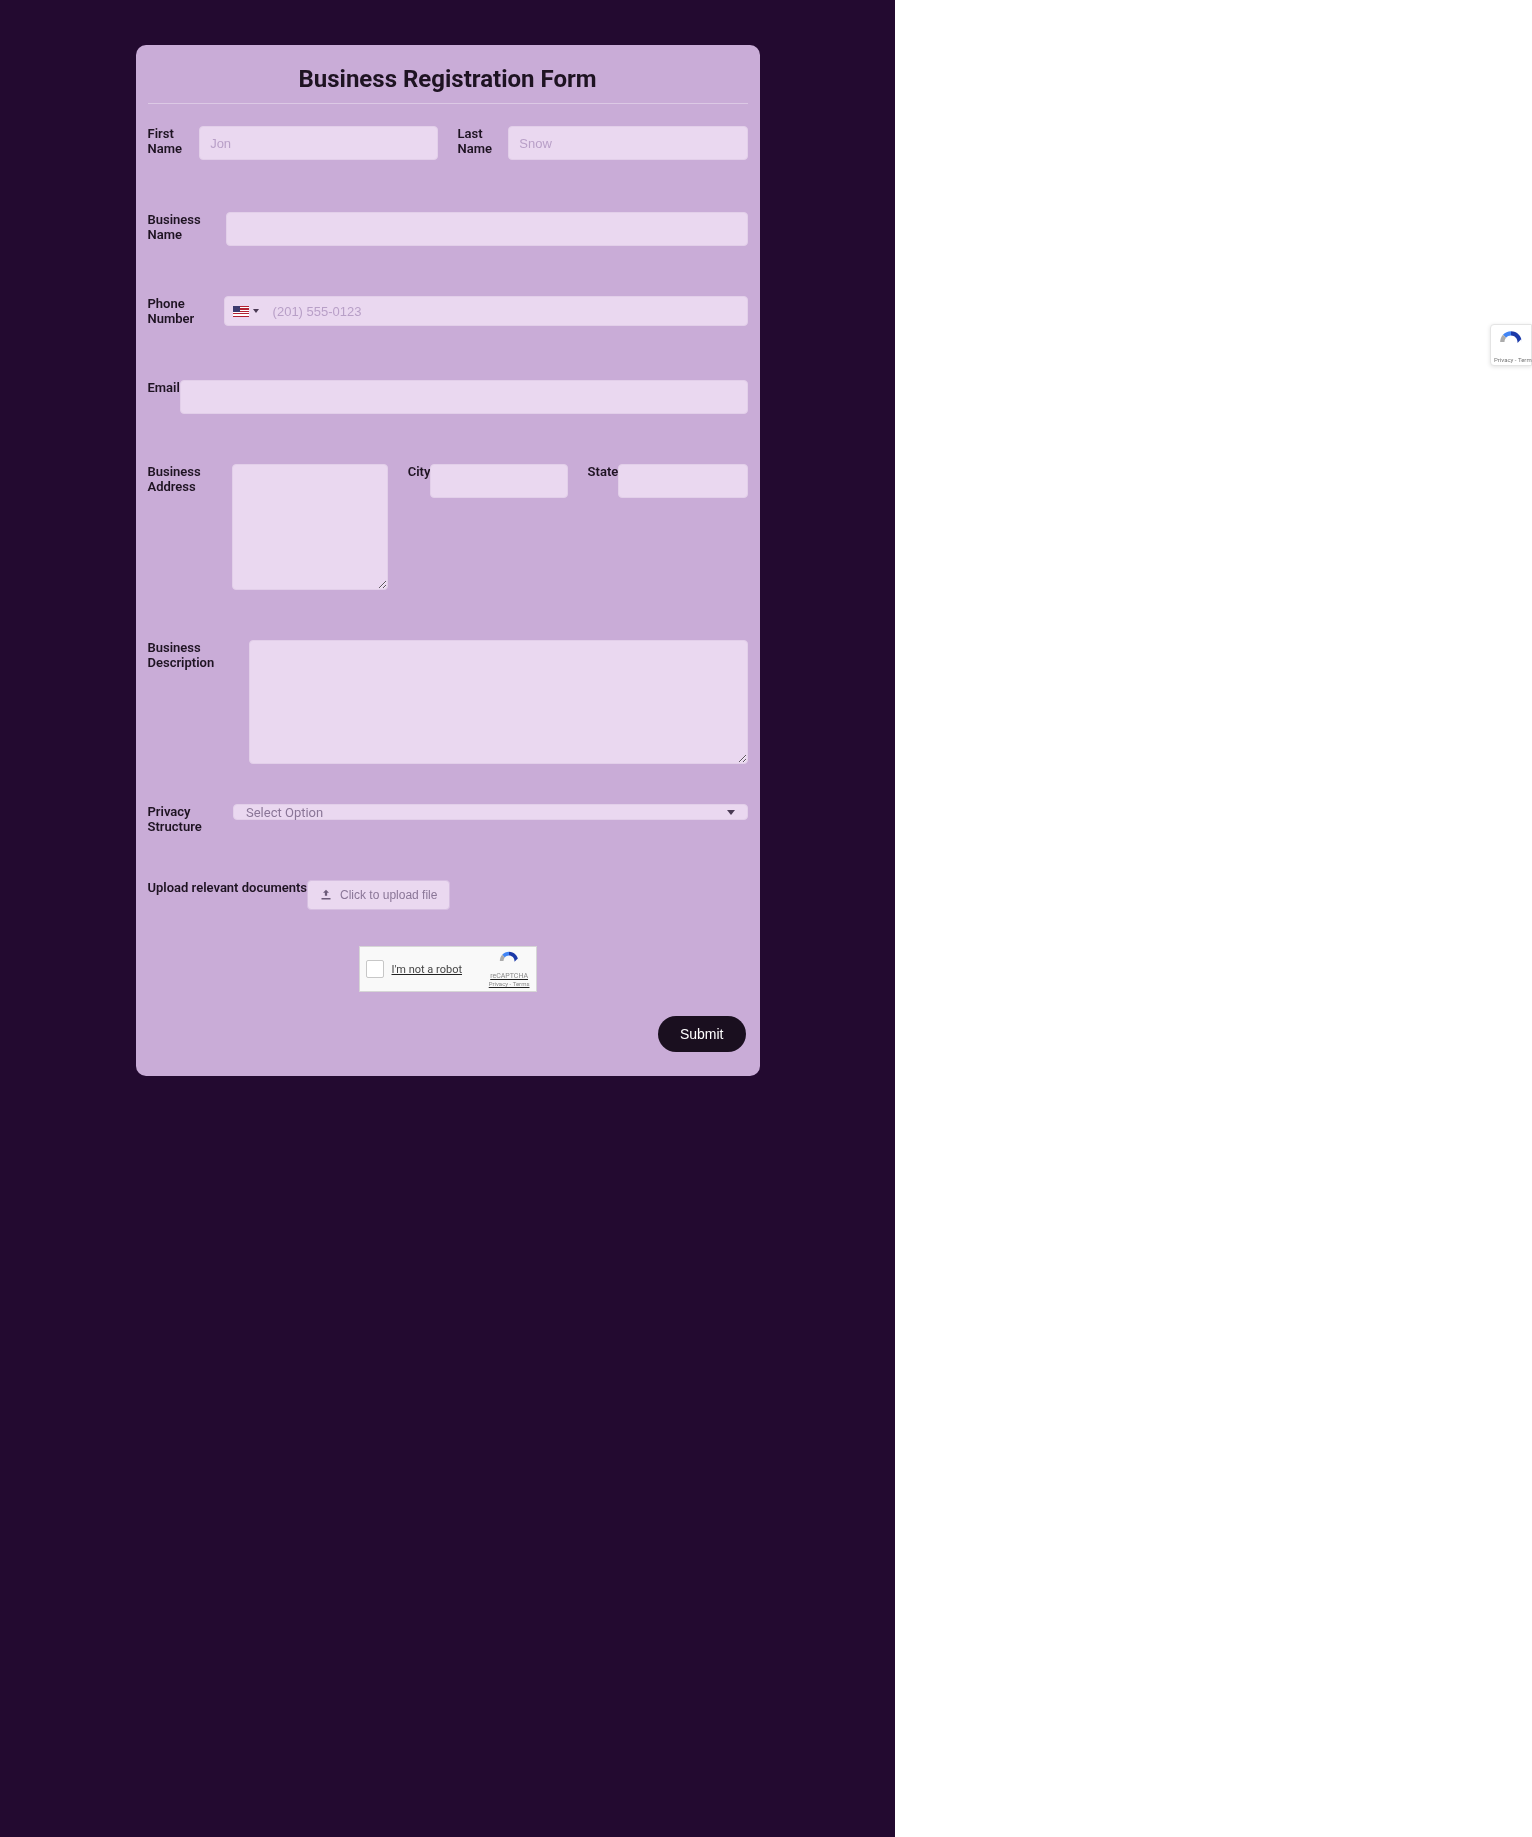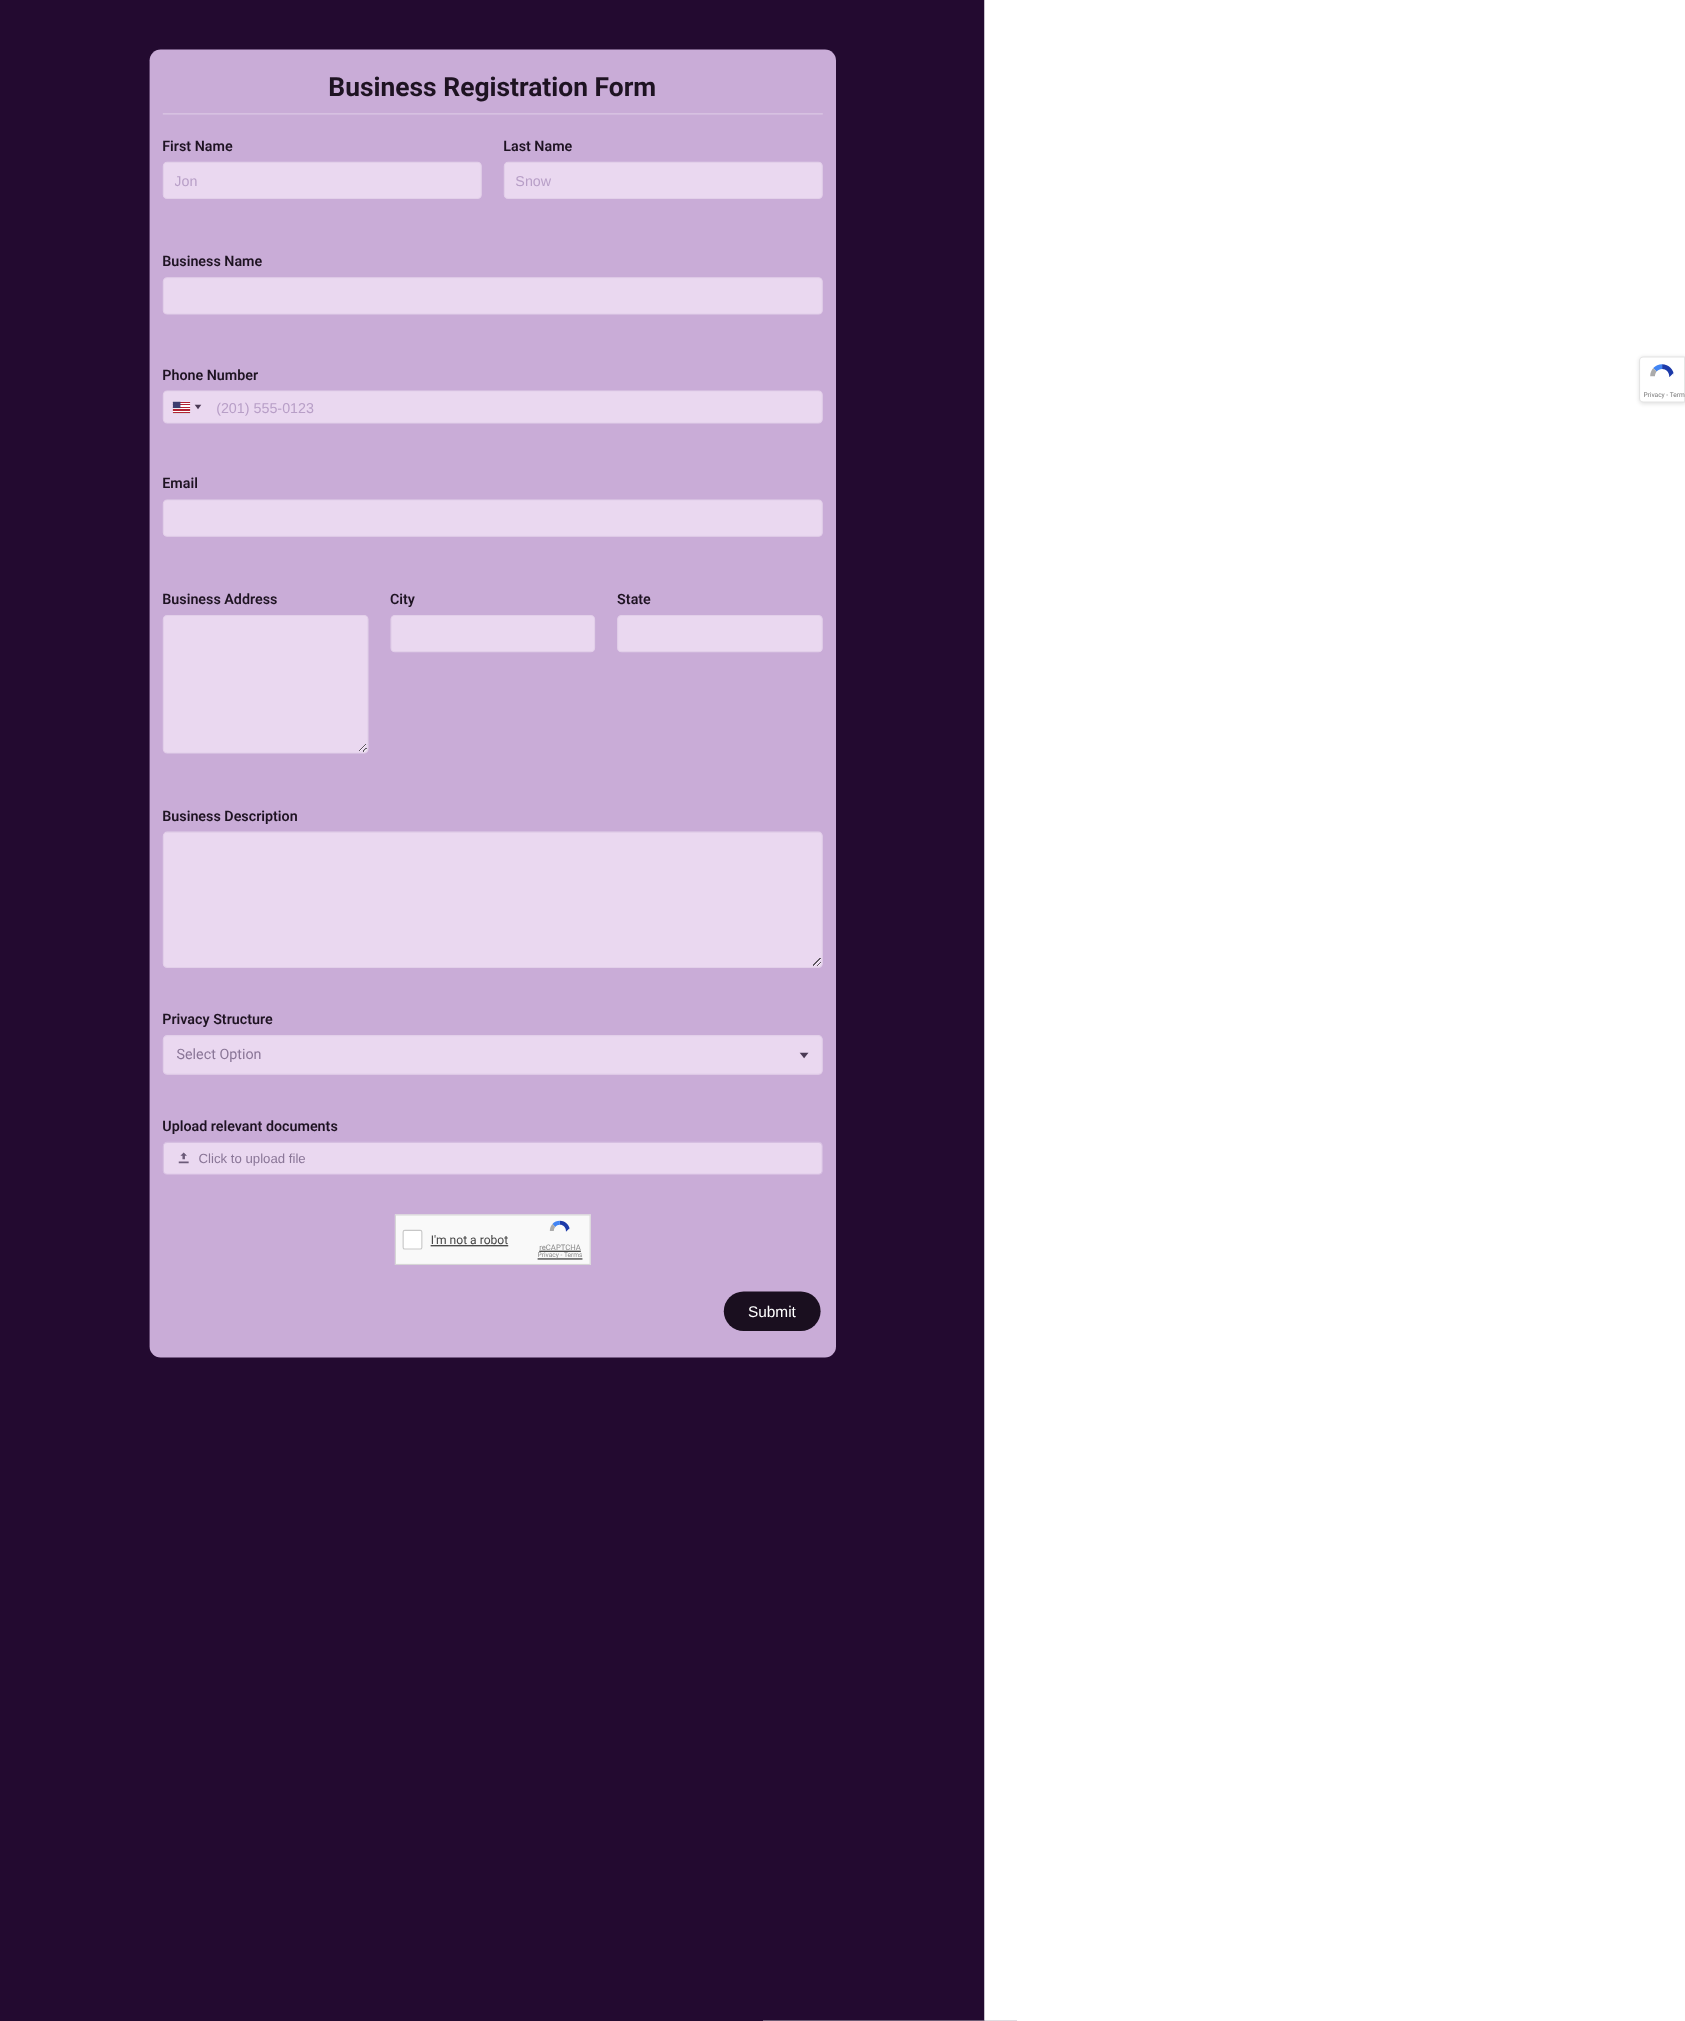--- a/index.html
+++ b/index.html
@@ -46,21 +46,21 @@
       margin: 0 0 22px 0;
     }
 
     .row {
       display: flex;
       gap: 20px;
       margin-bottom: 50px;
     }
     .row.tight { margin-bottom: 48px; }
     .row.short { margin-bottom: 40px; }
-    .col { flex: 1; display: flex; flex-direction: column; }
+    .col { flex: 1; display: flex; flex-direction: row; }
     .col-addr { flex: 0 0 187px; }
     .col-cs { flex: 1; }
 
     .lbl {
       font-size: 13px;
       font-weight: 600;
       color: #1e1322;
       margin-bottom: 6px;
     }
 
@@ -134,21 +134,21 @@
       background: transparent;
       height: 100%;
       font-size: 13px;
       color: #3a2b41;
       padding: 0 8px;
       outline: none;
     }
 
     
     .select-box {
-      height: 36px;
+      height: 16px;
       display: flex;
       align-items: center;
       justify-content: space-between;
       padding: 0 12px;
       cursor: pointer;
       color: #8a7697;
     }
     .select-caret {
       width: 0; height: 0;
       border-left: 4px solid transparent;

